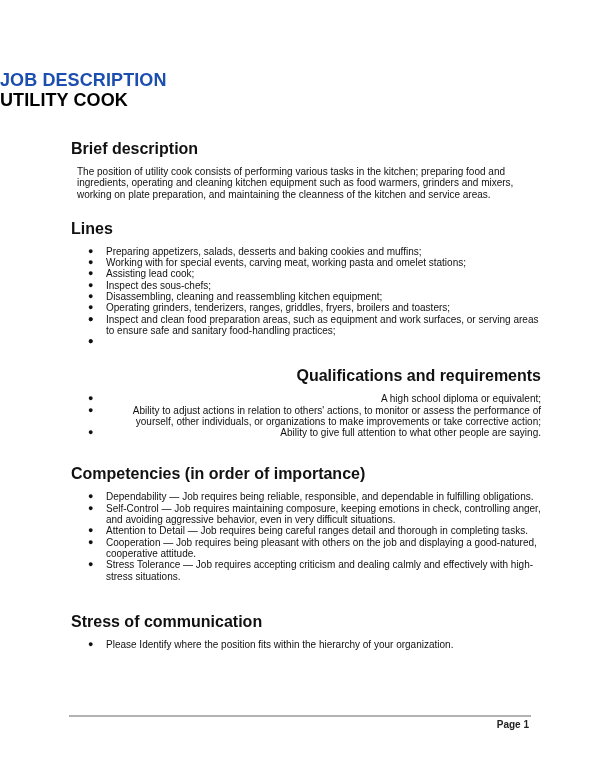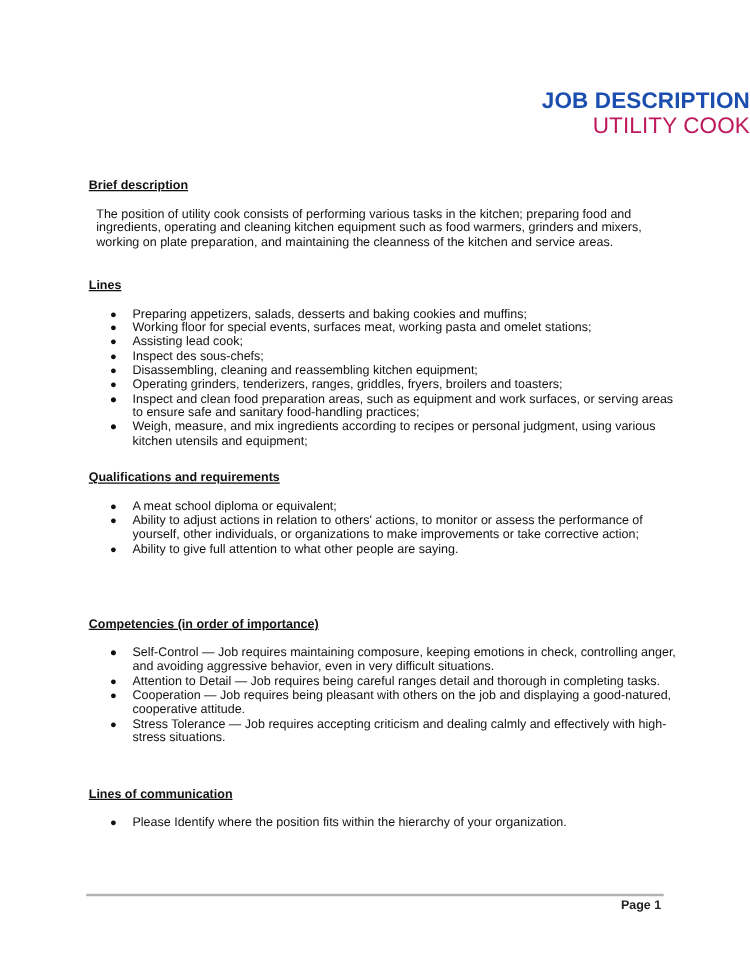--- a/index.html
+++ b/index.html
@@ -1,31 +1,31 @@
 <!DOCTYPE html>
 <html><head>
 <meta charset="utf-8">
 <style>
   html, body { margin: 0; padding: 0; background: #ffffff; }
   body { width: 600px; height: 775px; position: relative; overflow: hidden;
          font-family: "Liberation Sans", sans-serif; color: #111; }
-  .title-block { position: absolute; top: 70px; left: 0; width: 600px; text-align: right; }
+  .title-block { position: absolute; top: 70px; left: 0; width: 600px; text-align: left; }
   .title-1 { font-size: 18px; font-weight: bold; color: #1c4eb0; line-height: 20px; letter-spacing: 0.1px; }
-  .title-2 { font-size: 18px; font-weight: normal; color: #be185d; line-height: 20px; letter-spacing: 0.1px; margin-left: 32px; }
+  .title-2 { font-size: 18px; font-weight: bold; color: #000000; line-height: 20px; letter-spacing: 0.1px; }
   .content { position: absolute; left: 71px; top: 143px; width: 470px; font-size: 10px; line-height: 11.3px; }
-  .heading { font-weight: bold; font-size: 10px; line-height: 12px; margin: 0; text-decoration: underline; }
+  .heading { font-weight: bold; font-size: 16px; line-height: 12px; margin: 0; }
   .para { margin: 11px 0 0 6px; }
   ul { list-style: none; margin: 11px 0 0 0; padding: 0; }
   li { position: relative; padding-left: 35px; }
   li .bullet { position: absolute; left: 17px; top: 0; font-size: 9px; }
   .section { margin-top: 0; }
   #sec-brief { }
   #sec-tasks { margin-top: 23px; }
-  #sec-qual { margin-top: 18px; }
-  #sec-comp { margin-top: 49px; }
+  #sec-qual { margin-top: 34px; text-align: right; }
+  #sec-comp { margin-top: 30px; }
   #sec-lines { margin-top: 34px; }
   .footer-line { position: absolute; left: 69px; top: 715px; width: 462px; height: 0; border-top: 2px solid #b3b3b3; }
   .footer-page { position: absolute; right: 71px; top: 719px; font-size: 10px; color: #222; font-weight: bold; }
 </style>
 </head>
 <body>
 
 <div class="title-block">
   <div class="title-1">JOB DESCRIPTION</div>
   <div class="title-2">UTILITY COOK</div>
@@ -35,54 +35,54 @@
 
   <div class="section" id="sec-brief">
     <p class="heading">Brief description</p>
     <p class="para">The position of utility cook consists of performing various tasks in the kitchen; preparing food and ingredients, operating and cleaning kitchen equipment such as food warmers, grinders and mixers, working on plate preparation, and maintaining the cleanness of the kitchen and service areas.</p>
   </div>
 
   <div class="section" id="sec-tasks">
     <p class="heading">Lines</p>
     <ul>
         <li><span class="bullet">●</span><span>Preparing appetizers, salads, desserts and baking cookies and muffins;</span></li>
-        <li><span class="bullet">●</span><span>Working floor for special events, surfaces meat, working pasta and omelet stations;</span></li>
+        <li><span class="bullet">●</span><span>Working with for special events, carving meat, working pasta and omelet stations;</span></li>
         <li><span class="bullet">●</span><span>Assisting lead cook;</span></li>
         <li><span class="bullet">●</span><span>Inspect des sous-chefs;</span></li>
         <li><span class="bullet">●</span><span>Disassembling, cleaning and reassembling kitchen equipment;</span></li>
         <li><span class="bullet">●</span><span>Operating grinders, tenderizers, ranges, griddles, fryers, broilers and toasters;</span></li>
         <li><span class="bullet">●</span></li>
         <li><span class="bullet">●</span><span>Inspect and clean food preparation areas, such as equipment and work surfaces, or serving areas to ensure safe and sanitary food-handling practices;</span></li>
         <li><span class="bullet">●</span></li>
-        <li><span class="bullet">●</span><span>Weigh, measure, and mix ingredients according to recipes or personal judgment, using various kitchen utensils and equipment;</span></li>
+        <li><span class="bullet">●</span></li>
       </ul>
   </div>
 
   <div class="section" id="sec-qual">
     <p class="heading">Qualifications and requirements</p>
     <ul>
-        <li><span class="bullet">●</span><span>A meat school diploma or equivalent;</span></li>
+        <li><span class="bullet">●</span><span>A high school diploma or equivalent;</span></li>
         <li><span class="bullet">●</span><span>Ability to adjust actions in relation to others' actions, to monitor or assess the performance of yourself, other individuals, or organizations to make improvements or take corrective action;</span></li>
         <li><span class="bullet">●</span><span>Ability to give full attention to what other people are saying.</span></li>
       </ul>
   </div>
 
   <div class="section" id="sec-comp">
     <p class="heading">Competencies (in order of importance)</p>
     <ul>
-        <li><span class="bullet">●</span></li>
+        <li><span class="bullet">●</span><span>Dependability — Job requires being reliable, responsible, and dependable in fulfilling obligations.</span></li>
         <li><span class="bullet">●</span><span>Self-Control — Job requires maintaining composure, keeping emotions in check, controlling anger, and avoiding aggressive behavior, even in very difficult situations.</span></li>
         <li><span class="bullet">●</span><span>Attention to Detail — Job requires being careful ranges detail and thorough in completing tasks.</span></li>
         <li><span class="bullet">●</span><span>Cooperation — Job requires being pleasant with others on the job and displaying a good-natured, cooperative attitude.</span></li>
         <li><span class="bullet">●</span><span>Stress Tolerance — Job requires accepting criticism and dealing calmly and effectively with high-stress situations.</span></li>
       </ul>
   </div>
 
   <div class="section" id="sec-lines">
-    <p class="heading">Lines of communication</p>
+    <p class="heading">Stress of communication</p>
     <ul>
         <li><span class="bullet">●</span><span>Please Identify where the position fits within the hierarchy of your organization.</span></li>
       </ul>
   </div>
 
 </div>
 
 <div class="footer-line"></div>
 <div class="footer-page">Page 1</div>
 

